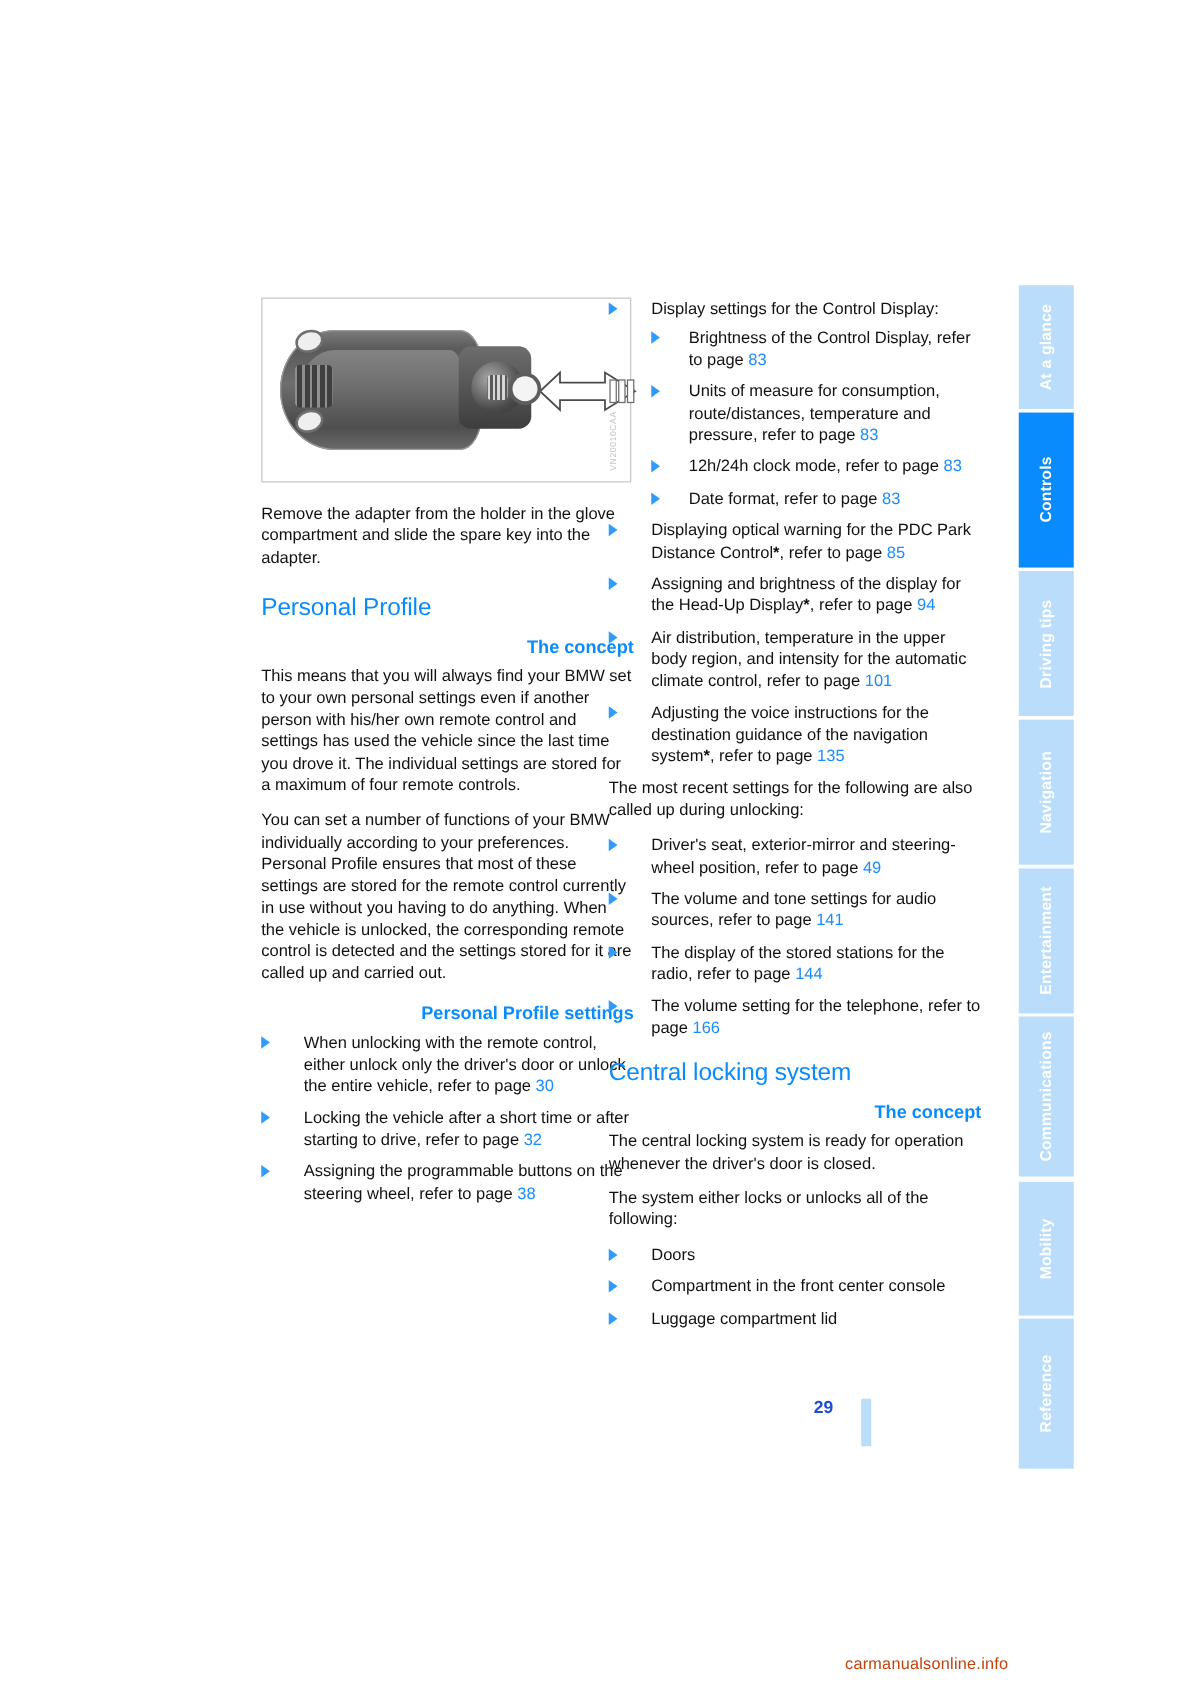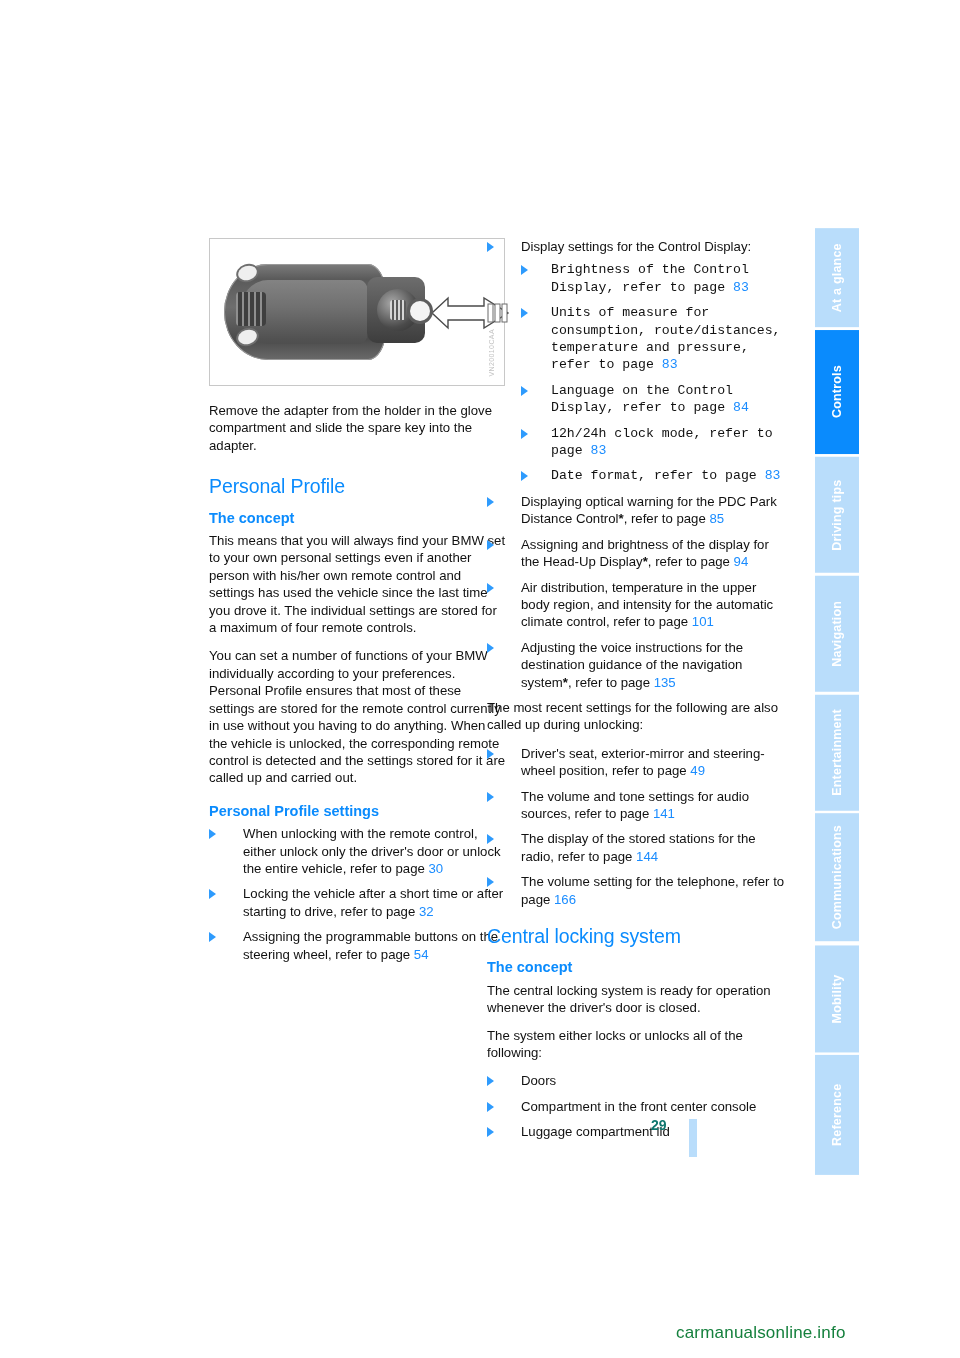--- a/index.html
+++ b/index.html
@@ -173,20 +173,21 @@
     font-weight: normal;
     margin: 20px 0 14px 0;
     letter-spacing: -0.1px;
   }
   h1.head.first { margin-top: 24px; }
   h2.sub {
     color: #0a8bfd;
     font-size: 14.5px;
     font-weight: bold;
     margin: 0 0 5px 0;
+    text-align: right;
   }
   h2.sub.spaced { margin-top: 16px; }
 
   
   ul.bl { list-style: none; margin: 0 0 0 0; padding: 0; }
   ul.bl > li {
     position: relative;
     padding-left: 34px;
     margin-bottom: 8px;
     line-height: 17.4px;
@@ -194,50 +195,50 @@
   ul.bl > li .tri {
     position: absolute;
     left: 0;
     top: 4px;
     width: 0; height: 0;
     border-left: 7px solid #2e9bfd;
     border-top: 5px solid transparent;
     border-bottom: 5px solid transparent;
   }
   ul.bl.sub2 { margin-top: 6px; }
-  ul.bl.sub2 > li { padding-left: 30px; font-family: Liberation Mono, monospace; }
+  ul.bl.sub2 > li { padding-left: 30px; }
   ul.bl.sub2 > li .tri { left: 0px; }
   .pg { color: #1a8cff; }
   .ast { font-weight: bold; }
 
   
   .pagenum {
     position: absolute;
     left: 651px;
     top: 1117px;
     font-size: 14px;
     font-weight: bold;
-    color: #0f766e;
+    color: #1d4ed8;
   }
   .page-bar {
     position: absolute;
     left: 689px;
     top: 1119px;
     width: 8px;
     height: 38px;
     background: #b9ddfb;
   }
 
   
   .watermark {
     position: absolute;
     left: 676px;
     top: 1323px;
-    font-size: 17px;
-    color: #15803d;
+    font-size: 13px;
+    color: #c2410c;
     letter-spacing: 0.2px;
   }
 </style>
 </head>
 <body>
 
 <div class="page">
 
   <div class="col col-left">
 
@@ -265,34 +266,33 @@
     <h1 class="head first">Personal Profile</h1>
 
     <h2 class="sub">The concept</h2>
     <p>This means that you will always find your BMW set to your own personal settings even if another person with his/her own remote control and settings has used the vehicle since the last time you drove it. The individual settings are stored for a maximum of four remote controls.</p>
     <p>You can set a number of functions of your BMW individually according to your preferences. Personal Profile ensures that most of these settings are stored for the remote control currently in use without you having to do anything. When the vehicle is unlocked, the corresponding remote control is detected and the settings stored for it are called up and carried out.</p>
 
     <h2 class="sub spaced">Personal Profile settings</h2>
     <ul class="bl" id="left-settings-list">
         <li><span class="tri"></span><span>When unlocking with the remote control, either unlock only the driver's door or unlock the entire vehicle, refer to page </span><span class="pg">30</span></li>
         <li><span class="tri"></span><span>Locking the vehicle after a short time or after starting to drive, refer to page </span><span class="pg">32</span></li>
-        <li><span class="tri"></span><span>Assigning the programmable buttons on the steering wheel, refer to page </span><span class="pg">54</span></li>
+        <li><span class="tri"></span><span>Assigning the programmable buttons on the steering wheel, refer to page </span><span class="pg">38</span></li>
       </ul>
   </div>
 
   <div class="col col-right">
 
     <ul class="bl">
       <li>
         <span class="tri"></span>
         <span>Display settings for the Control Display:</span>
         <ul class="bl sub2" id="display-sub-list">
             <li><span class="tri"></span><span>Brightness of the Control Display, refer to page </span><span class="pg">83</span></li>
             <li><span class="tri"></span><span>Units of measure for consumption, route/distances, temperature and pressure, refer to page </span><span class="pg">83</span></li>
-            <li><span class="tri"></span><span>Language on the Control Display, refer to page </span><span class="pg">84</span></li>
             <li><span class="tri"></span><span>12h/24h clock mode, refer to page </span><span class="pg">83</span></li>
             <li><span class="tri"></span><span>Date format, refer to page </span><span class="pg">83</span></li>
           </ul>
       </li>
     </ul>
 
     <ul class="bl" id="more-items-list">
         <li><span class="tri"></span><span>Displaying optical warning for the PDC Park Distance Control</span><span class="ast">*</span><span>, refer to page </span><span class="pg">85</span></li>
         <li><span class="tri"></span><span>Assigning and brightness of the display for the Head-Up Display</span><span class="ast">*</span><span>, refer to page </span><span class="pg">94</span></li>
         <li><span class="tri"></span><span>Air distribution, temperature in the upper body region, and intensity for the automatic climate control, refer to page </span><span class="pg">101</span></li>

